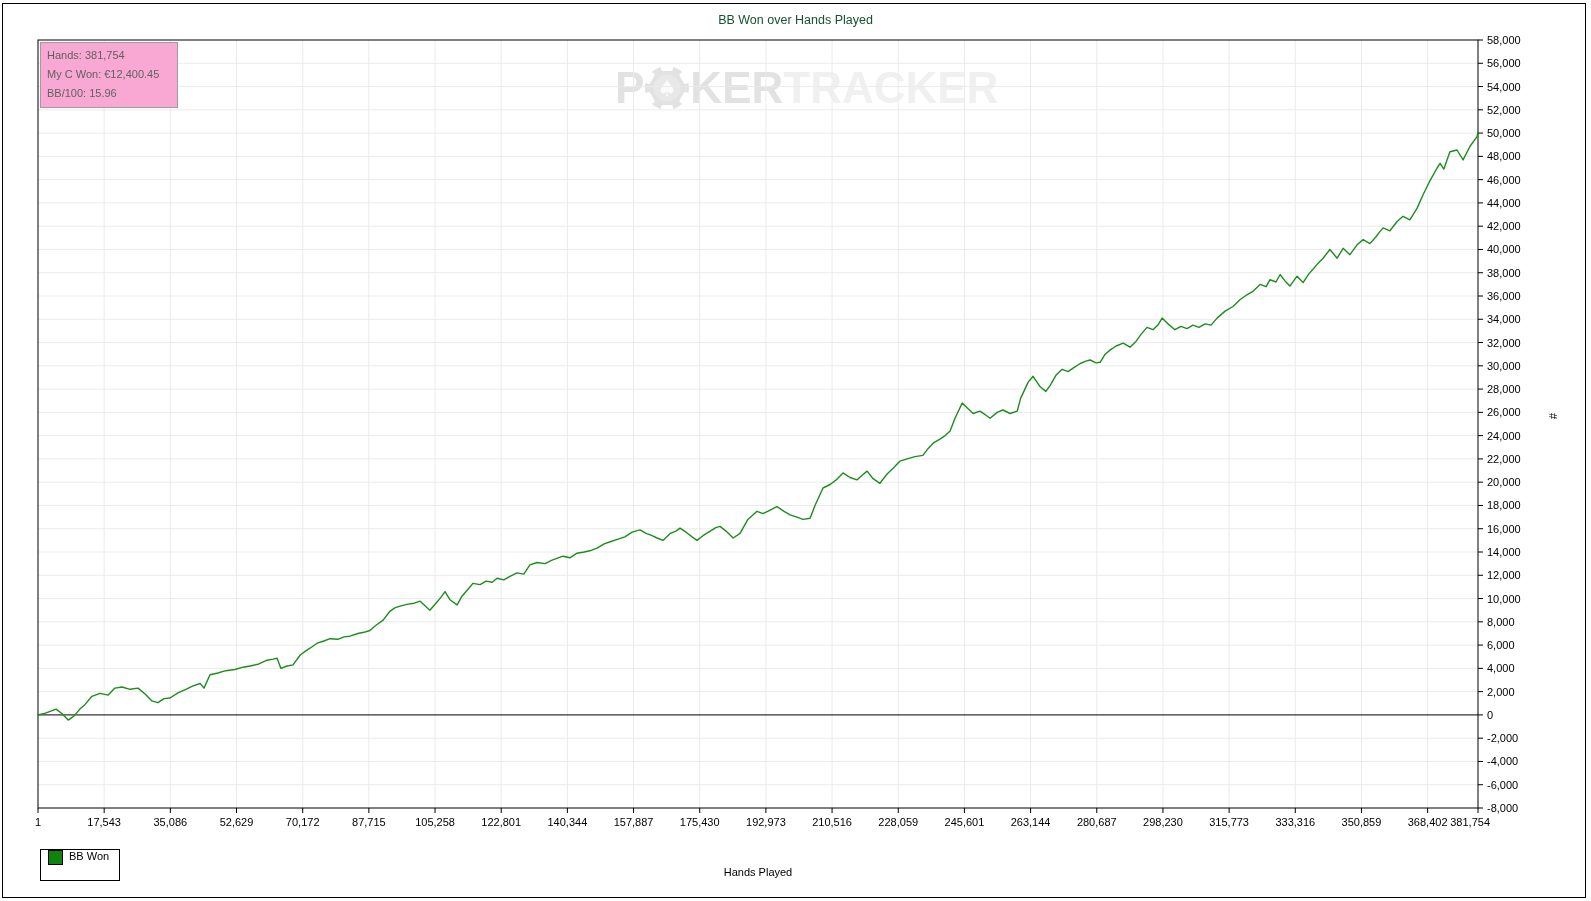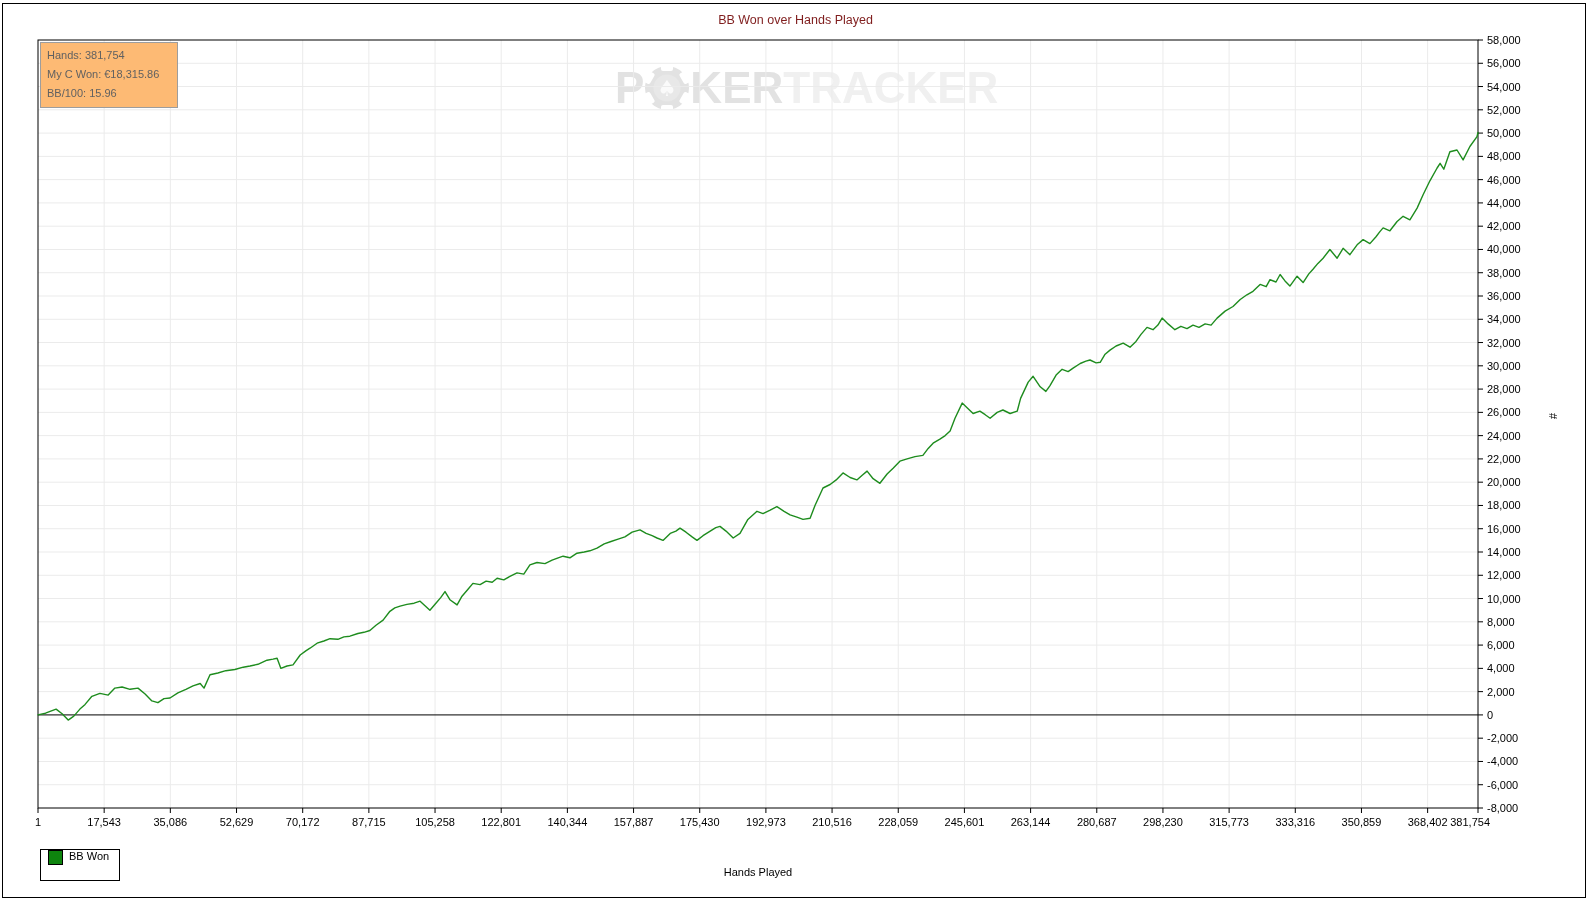--- a/index.html
+++ b/index.html
@@ -6,32 +6,32 @@
   body{
     width:1591px;height:901px;position:relative;background:#ffffff;
     font-family:"Liberation Sans", sans-serif;overflow:hidden;
   }
   .window-frame{
     position:absolute;left:2px;top:3px;width:1582px;height:893px;
     border:1px solid #000;pointer-events:none;z-index:3;
   }
   .chart-title{
     position:absolute;left:0;top:13px;width:100%;text-align:center;
-    font-size:12.5px;color:#7f1d1d;z-index:2;
+    font-size:12.5px;color:#14532d;z-index:2;
   }
   #plot-svg{position:absolute;left:0;top:0;z-index:1;}
   .watermark{
     position:absolute;left:615px;top:64px;height:48px;display:flex;
     align-items:center;z-index:0;user-select:none;
   }
   .watermark span{font-size:44px;font-weight:bold;line-height:48px;letter-spacing:0px;}
   .wm-dark{color:#e2e2e2;}
   .wm-light{color:#f0f0f0;}
   .summary-box{
-    position:absolute;left:40px;top:42px;width:124px;background:#fdba74;
+    position:absolute;left:40px;top:42px;width:124px;background:#f9a8d4;
     border:1px solid #9d9d9d;padding:3px 6px 4px 6px;z-index:2;
     font-size:11px;color:#616161;line-height:19px;
   }
   .x-axis-title{
     position:absolute;left:38px;top:822px;width:1440px;text-align:center;
     font-size:11px;color:#000;z-index:2;margin-top:44px;
   }
   .y-axis-title{
     position:absolute;left:1550px;top:410px;font-size:11px;color:#000;
     transform:rotate(90deg);z-index:2;
@@ -242,21 +242,21 @@
     <text x="1490" y="826" text-anchor="end" font-size="11" font-family="&quot;Liberation Sans&quot;, sans-serif" fill="#000">381,754</text>
     <polyline points="38.0,714.9 45.5,713.2 50.1,711.4 56.1,709.1 62.1,713.7 68.2,720.1 73.8,716.1 79.9,709.1 85.1,704.4 91.9,696.3 99.9,693.4 108.2,695.1 114.9,688.1 122.1,687.0 130.0,689.3 138.0,688.1 145.1,694.0 151.9,700.9 157.9,702.7 164.0,698.6 170.0,698.0 177.9,692.8 185.9,689.3 193.0,685.8 200.2,683.5 204.0,688.1 210.0,674.8 217.9,673.0 225.8,670.7 234.9,669.5 243.2,667.2 250.0,666.0 257.9,664.3 267.0,660.2 273.0,659.1 277.1,658.2 280.9,668.4 287.0,666.0 293.0,664.9 300.2,655.0 305.8,650.9 310.0,648.2 317.1,643.2 323.9,641.0 330.0,638.7 337.9,639.3 343.9,636.9 349.9,636.2 357.9,633.5 363.9,632.3 369.9,630.5 376.0,625.3 383.1,620.1 389.9,611.3 394.8,607.9 400.1,606.1 406.9,604.4 414.1,603.2 420.1,601.2 426.1,606.7 429.9,610.2 435.9,603.2 440.9,597.4 445.0,591.6 449.9,599.7 457.1,604.9 462.0,596.2 468.0,589.2 472.9,583.4 480.1,584.6 486.1,581.1 492.2,582.3 497.1,578.2 503.8,579.9 509.9,576.4 517.0,572.9 523.8,574.1 529.9,564.8 537.0,562.5 545.0,563.6 552.1,560.1 558.2,557.8 563.1,556.2 569.9,557.8 577.0,553.2 584.2,552.0 589.9,550.8 597.0,548.2 604.2,543.9 611.0,541.5 618.1,539.2 624.9,536.9 632.1,532.2 640.0,529.9 646.1,533.4 652.1,535.7 657.0,538.0 663.0,540.4 670.2,533.4 675.9,531.1 680.0,528.1 686.0,532.2 692.1,536.9 697.0,540.4 703.0,535.7 710.2,531.1 715.8,527.6 720.0,526.4 726.0,531.1 733.2,538.0 740.0,533.4 747.9,519.4 757.0,511.3 763.0,513.6 770.2,510.1 776.9,506.6 784.1,511.3 790.1,514.8 796.9,517.1 803.0,519.4 810.1,518.3 815.0,505.5 823.0,488.0 830.1,484.5 836.2,479.9 843.0,472.9 850.1,477.5 856.9,479.9 862.2,475.2 867.1,471.1 873.1,478.7 879.9,483.3 887.1,474.0 893.1,468.2 899.9,461.2 907.1,458.9 915.0,456.6 922.9,455.4 928.2,448.4 933.1,443.2 939.9,439.1 945.2,435.6 950.1,431.0 955.0,418.2 962.2,403.1 967.1,407.7 973.1,413.5 979.9,411.2 985.2,414.7 990.1,418.2 997.2,412.4 1002.9,410.0 1010.1,413.5 1017.2,411.2 1020.6,398.4 1028.2,382.1 1033.1,376.3 1040.2,386.8 1045.9,391.4 1050.0,385.6 1056.1,375.1 1062.1,369.3 1068.1,371.6 1073.1,368.1 1080.2,363.5 1085.9,361.2 1090.0,360.0 1096.1,362.9 1100.2,362.3 1105.1,354.2 1110.0,350.1 1116.1,346.0 1123.2,343.1 1130.0,347.2 1136.0,341.4 1141.0,334.4 1147.0,327.4 1153.0,329.7 1157.9,325.1 1162.1,318.1 1168.1,323.9 1174.9,329.7 1180.9,326.3 1187.0,328.6 1193.0,325.1 1199.0,327.4 1205.1,323.9 1211.1,325.1 1217.1,318.1 1225.1,311.1 1233.0,306.5 1240.2,299.5 1246.9,294.8 1253.0,291.3 1260.1,284.4 1266.2,286.7 1270.0,279.7 1276.0,282.0 1280.1,274.5 1285.0,280.9 1289.9,286.1 1297.1,276.2 1303.1,282.6 1308.8,273.9 1313.0,269.2 1317.9,263.4 1323.1,258.2 1329.9,249.5 1337.1,258.2 1343.1,248.3 1349.9,254.7 1357.1,244.8 1363.1,239.6 1369.9,243.6 1376.0,236.7 1380.1,231.4 1383.1,227.9 1389.9,230.8 1397.1,221.5 1403.1,216.3 1409.9,219.8 1417.1,208.1 1423.1,194.8 1429.9,180.8 1437.1,168.0 1440.1,163.3 1443.8,169.2 1449.9,151.7 1457.0,150.0 1463.1,159.9 1469.9,146.5 1477.0,136.6 1478.0,132.5" fill="none" stroke="#1e8c1e" stroke-width="1.4" stroke-linejoin="round" stroke-linecap="round"></polyline>
   </svg>
 
 <div class="window-frame"></div>
 
 <div class="chart-title">BB Won over Hands Played</div>
 
 <div class="summary-box">
   <div>Hands: 381,754</div>
-  <div>My C Won: €18,315.86</div>
+  <div>My C Won: €12,400.45</div>
   <div>BB/100: 15.96</div>
 </div>
 
 <div class="x-axis-title">Hands Played</div>
 <div class="y-axis-title">#</div>
 
 <div class="legend">
   <span class="legend-swatch" style="background: rgb(14, 132, 14);"></span>
   <span class="legend-label">BB Won</span>
 </div>

